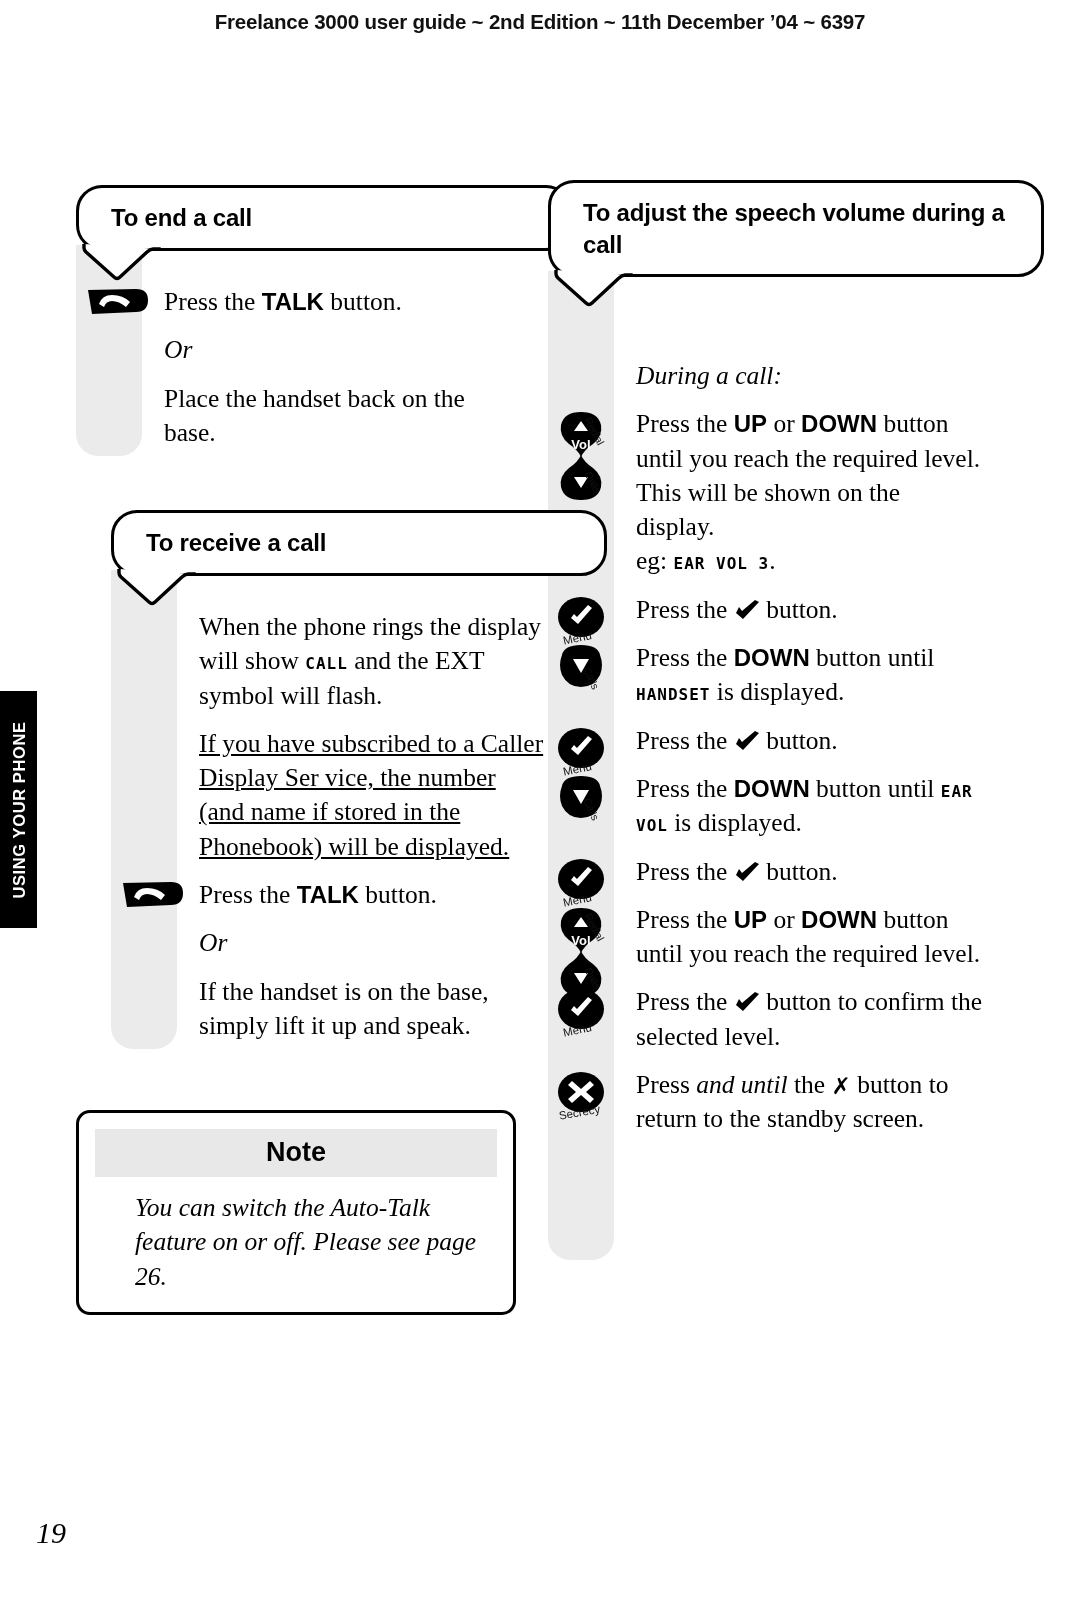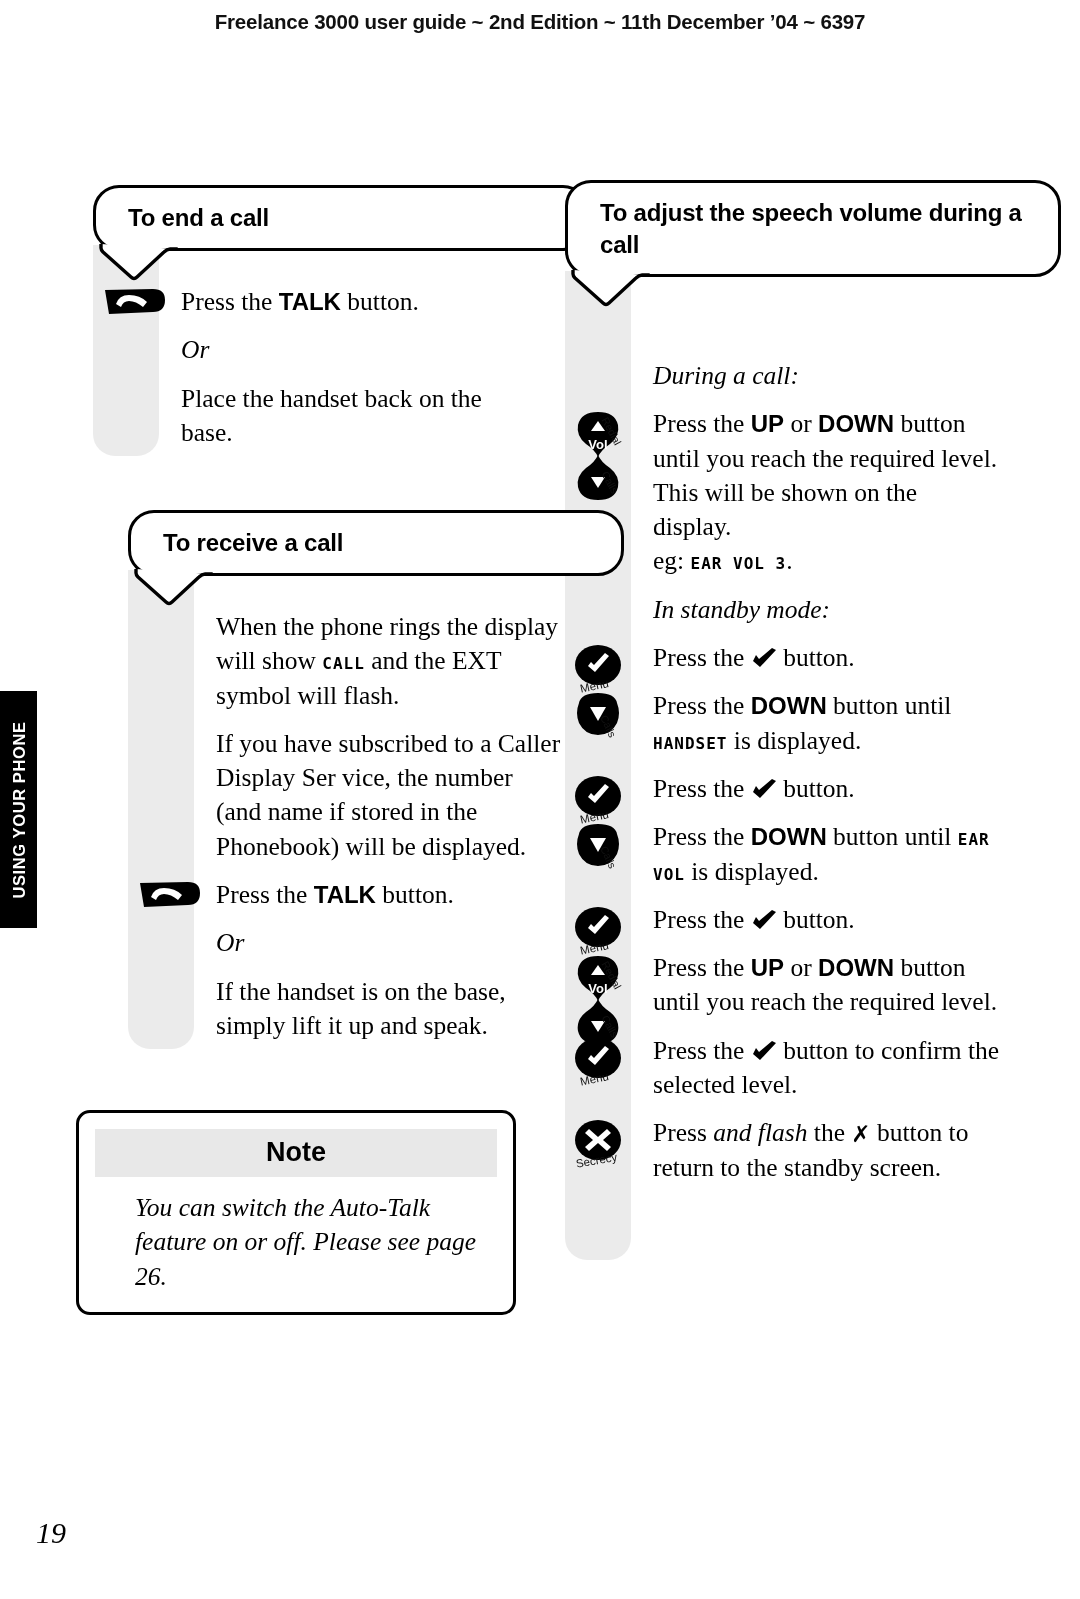--- a/index.html
+++ b/index.html
@@ -66,21 +66,21 @@
   
   .col {
     position: absolute;
     top: 0;
     height: 1599px;
   }
   .col-left  { left: 76px;  width: 436px; }
   .col-right { left: 548px; width: 436px; }
 
   
-  .section { position: absolute; left: 17px; width: 496px; }
+  .section { position: absolute; left: 0; width: 496px; }
 
   
   .bubble {
     position: relative;
     border: 3px solid #000;
     border-radius: 26px;
     background: #fff;
     padding: 14px 22px 14px 32px;
     box-sizing: border-box;
     z-index: 3;
@@ -251,21 +251,21 @@
         <span class="bubble-tail"><svg width="80" height="38" viewBox="0 0 80 38" xmlns="http://www.w3.org/2000/svg">
             <path d="M3 0 L3 4 Q3 6 5 8 L33 33 Q36 36 39 33 L66 8 Q69 5 72 5 L78 5" fill="#fff" stroke="#000" stroke-width="3.4" stroke-linejoin="round" stroke-linecap="square"></path>
           </svg></span>
       </div>
       <div class="rail" style="top: 60px; height: 479px;"></div>
       <div class="rows" style="top: 100px;">
         <div class="row" style="margin-bottom: 14px;">
           <div class="gutter"></div>
           <div class="prose">When the phone rings the display will show <span class="lcd">CALL</span> and the EXT symbol will flash.</div>
         </div>
-        <div class="row" style="margin-bottom: 14px;">
+        <div class="row" style="margin-bottom: 14px; text-decoration: underline;">
           <div class="gutter"></div>
           <div class="prose">If you have subscribed to a Caller Display Ser vice, the number (and name if stored in the Phonebook) will be displayed.</div>
         </div>
         <div class="row" style="margin-bottom: 14px;">
           <div class="gutter">
             <span class="icon-wrap talk-key" style="left: 10px; top: 2px;"><svg width="64" height="30" viewBox="0 0 64 30" xmlns="http://www.w3.org/2000/svg">
                 <path d="M2 3 L50 2 Q62 2 62 13 Q62 25 50 25 L6 27 Z" fill="#000"></path>
                 <path d="M13 17 Q16 8 26 8 Q37 8 44 15 L40 20 Q33 14 26 14 Q20 14 18 20 Z" fill="#fff"></path>
               </svg></span>
           </div>
@@ -307,24 +307,20 @@
                 <path d="M25 1 Q42 1 45 14 Q47 25 37 33 Q28 39 25 46 Q22 39 13 33 Q3 25 5 14 Q8 1 25 1 Z" fill="#000"></path>
                 <path d="M25 44 Q28 51 37 57 Q47 65 45 76 Q42 89 25 89 Q8 89 5 76 Q3 65 13 57 Q22 51 25 44 Z" fill="#000"></path>
                 <path d="M18 20 L32 20 L25 10 Z" fill="#fff"></path>
                 <text x="25" y="38" font-family="Liberation Sans, sans-serif" font-size="13" font-weight="bold" fill="#fff" text-anchor="middle">Vol</text>
                 <path d="M18 66 L32 66 L25 77 Z" fill="#fff"></path>
               </svg><span class="key-label" style="left:37px;top:4px;transform:rotate(62deg);transform-origin:left top;font-size:10.5px;">Redial</span><span class="key-label" style="left:37px;top:58px;transform:rotate(62deg);transform-origin:left top;font-size:10.5px;">Calls</span></span>
           </div>
           <div class="prose">Press the <span class="b">UP</span> or <span class="b">DOWN</span> button until you reach the required level. This will be shown on the display.<br>eg: <span class="lcd">EAR VOL 3</span>.</div>
         </div>
         <div class="row" style="margin-bottom: 14px;">
-          <div class="gutter"></div>
-          <div class="prose"><span class="i">In standby mode:</span></div>
-        </div>
-        <div class="row" style="margin-bottom: 14px;">
           <div class="gutter">
             <span class="icon-wrap menu-key" style="left: 10px; top: 2px;"><svg width="46" height="44" viewBox="0 0 46 44" xmlns="http://www.w3.org/2000/svg">
                 <ellipse cx="23" cy="22" rx="23" ry="20" fill="#000"></ellipse>
                 <path d="M13 23 L20 29 L34 13 L30 10 L19 22 L16 19 Z" fill="#fff"></path>
               </svg><span class="key-label" style="left:4px;top:40px;transform:rotate(-12deg);transform-origin:left top;">Menu</span></span>
           </div>
           <div class="prose">Press the <span class="glyph-check"><svg width="26" height="20" viewBox="0 0 26 20" xmlns="http://www.w3.org/2000/svg">
                 <path d="M2 13 L9 19 L25 2 L21 0 L8 11 L5 7 Z" fill="#000"></path>
               </svg></span> button.</div>
         </div>
@@ -391,17 +387,17 @@
                 <path d="M2 13 L9 19 L25 2 L21 0 L8 11 L5 7 Z" fill="#000"></path>
               </svg></span> button to confirm the selected level.</div>
         </div>
         <div class="row">
           <div class="gutter">
             <span class="icon-wrap menu-key" style="left: 10px; top: 2px;"><svg width="46" height="44" viewBox="0 0 46 44" xmlns="http://www.w3.org/2000/svg">
                 <ellipse cx="23" cy="22" rx="23" ry="20" fill="#000"></ellipse>
                 <path d="M14 11 L23 19 L32 11 L36 15 L28 22 L36 29 L32 33 L23 25 L14 33 L10 29 L18 22 L10 15 Z" fill="#fff"></path>
               </svg><span class="key-label" style="left:0px;top:40px;transform:rotate(-10deg);transform-origin:left top;">Secrecy</span></span>
           </div>
-          <div class="prose">Press <span class="i">and flash</span> the <span class="glyph-x">✗</span> button to return to the standby screen.</div>
+          <div class="prose">Press <span class="i">and until</span> the <span class="glyph-x">✗</span> button to return to the standby screen.</div>
         </div>
       </div>
     </div>
   </div>
 
 </body></html>

